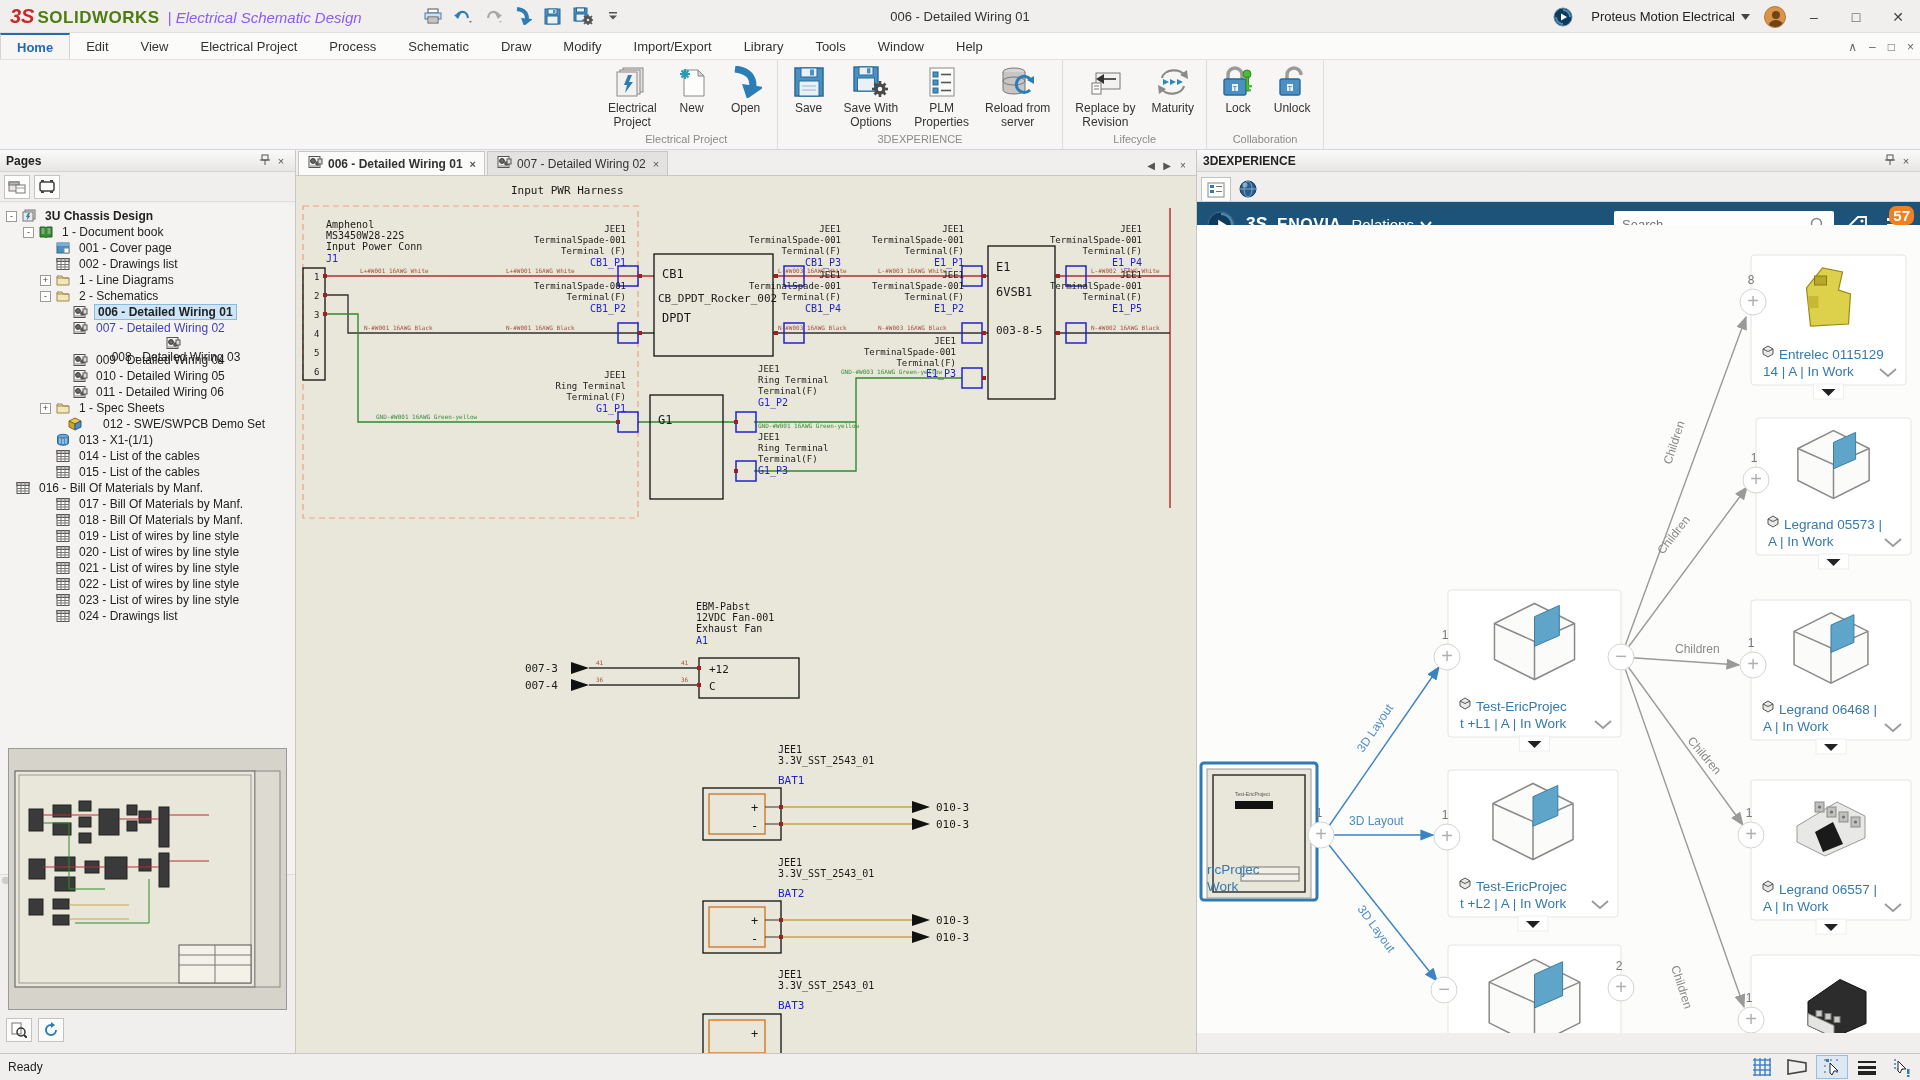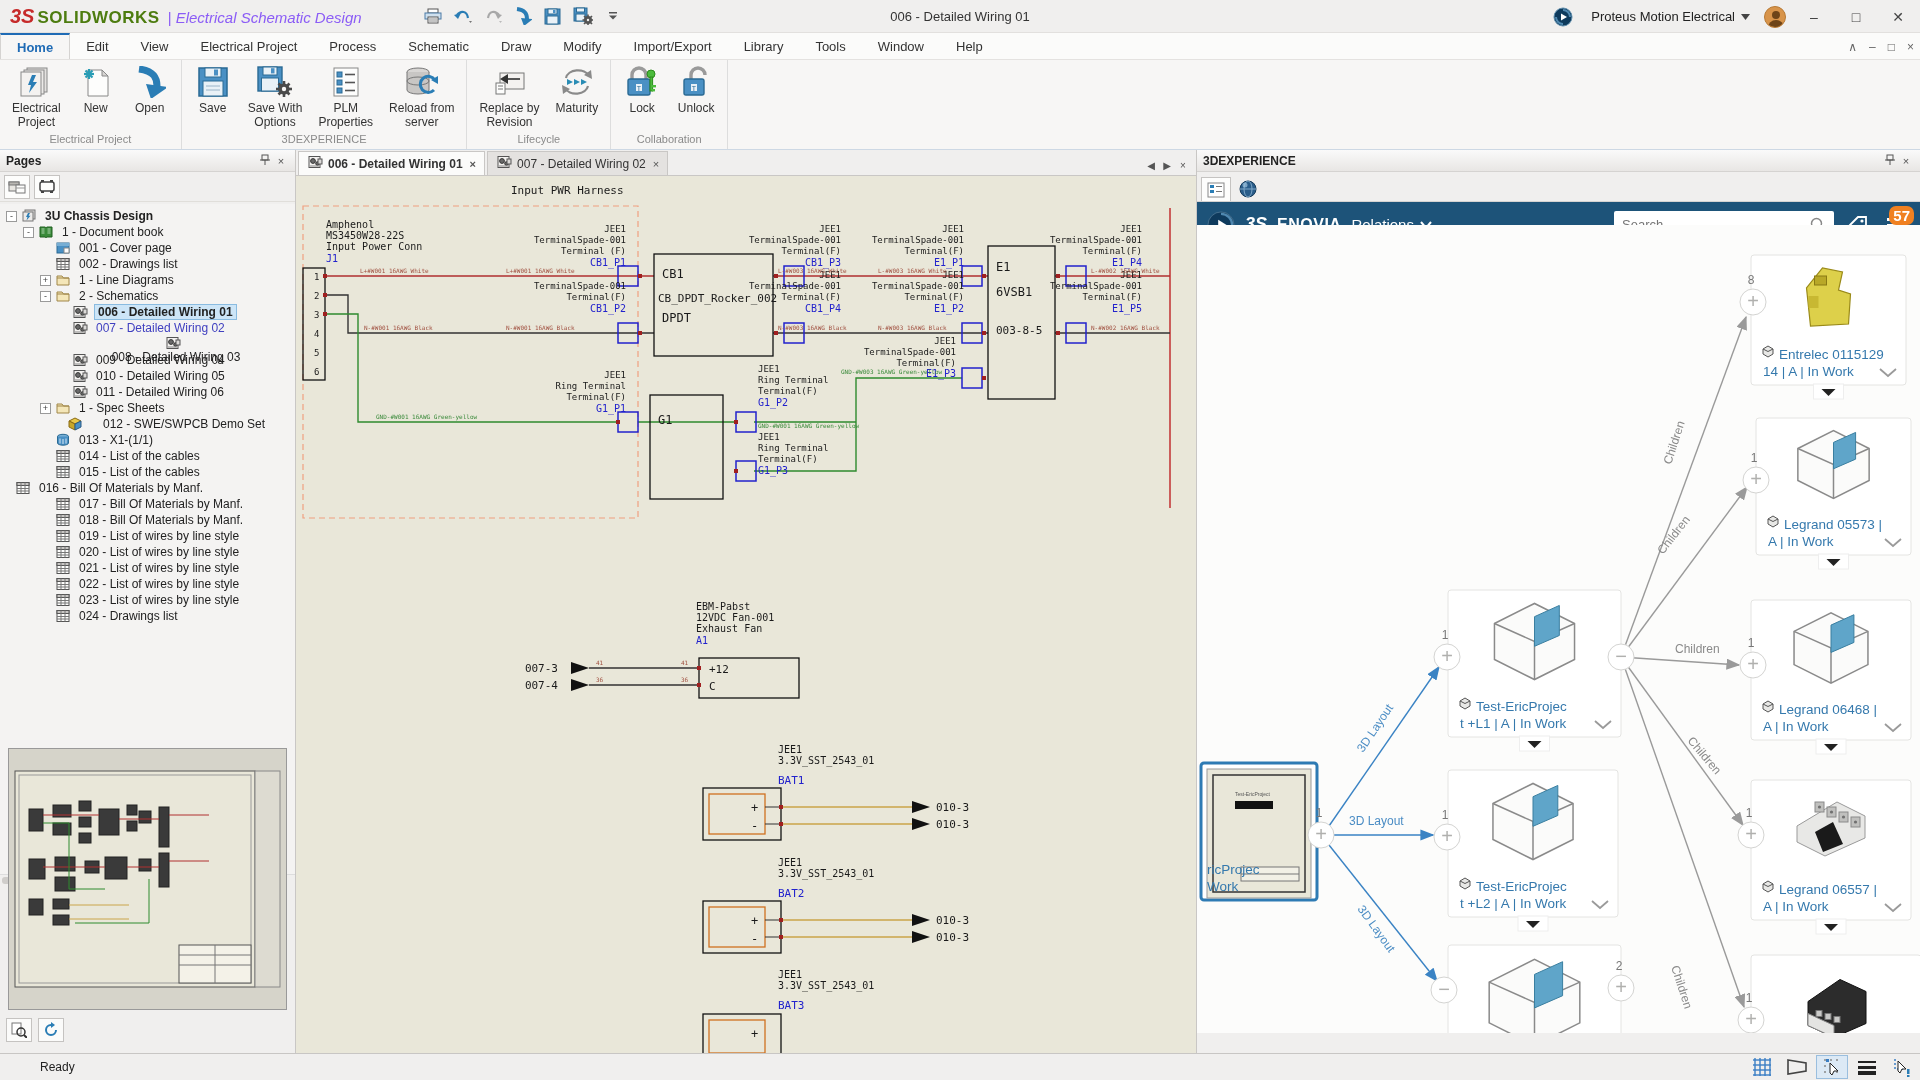--- a/index.html
+++ b/index.html
@@ -23,21 +23,21 @@
   .avatar:after { content:""; position:absolute; left:3px; top:13px; width:16px; height:10px; border-radius:8px 8px 0 0; background:#6e4418; }
   .winbtn { width:28px; text-align:center; color:#444; font-size:14px; }
 
   
   .menubar { position:absolute; left:0; top:33px; width:1920px; height:27px; background:#fbfbfa; border-bottom:1px solid #e4e2e0; display:flex; align-items:stretch; }
   .menu-item { padding:0 16px; display:flex; align-items:center; font-size:13px; color:#333; }
   .menu-item.active { color:#1f6bb5; background:#f7f6f5; border:1px solid #d5d3d1; border-top:2px solid #1f6bb5; border-bottom:none; font-weight:bold;}
   .menu-right { position:absolute; right:6px; top:0; height:27px; display:flex; align-items:center; gap:12px; color:#666; font-size:12px; }
 
   
-  .ribbon { position:absolute; left:0; top:60px; width:1920px; height:90px; background:#f7f6f5; border-bottom:1px solid #cdd8e4; display:flex; }
+  .ribbon { position:absolute; left:0; top:60px; width:1920px; height:90px; background:#f7f6f5; border-bottom:1px solid #cdd8e4; display:flex;justify-content:center; }
   .rgroup { display:flex; flex-direction:column; border-right:1px solid #ddd; padding:2px 4px 0 4px; }
   .rbuttons { display:flex; flex:1; }
   .rbtn { min-width:54px; padding:2px 8px 0 8px; display:flex; flex-direction:column; align-items:center; }
   .rbtn .ricon { width:36px; height:36px; display:flex; align-items:center; justify-content:center; }
   .rbtn .rlabel { font-size:12px; color:#333; text-align:center; white-space:pre-line; line-height:1.15; margin-top:2px;}
   .rglabel { text-align:center; color:#8a8a8a; font-size:11px; height:18px; line-height:16px; }
 
   
   .pages { position:absolute; left:0; top:150px; width:296px; height:903px; background:#f0efee; border-right:1px solid #c9c7c5; }
   .panel-hdr { height:22px; background:linear-gradient(#fafafa,#e8e6e4); border-bottom:1px solid #d5d3d1; display:flex; align-items:center; padding:0 6px; }
@@ -82,21 +82,21 @@
   .env-name { color:#fff; font-size:16px; font-weight:bold; letter-spacing:.5px;}
   .env-view { color:#fff; font-size:15px; display:flex; align-items:center; gap:6px;}
   .searchbox { margin-left:auto; width:220px; height:28px; background:#fff; border-radius:2px; display:flex; align-items:center; padding:0 8px; }
   .searchbox input { border:none; outline:none; flex:1; font-size:13px; color:#333; font-family:"Liberation Sans",sans-serif;}
   .env-ico { position:relative; width:28px; height:28px; display:flex; align-items:center; justify-content:center; }
   .badge { position:absolute; right:-4px; top:-5px; background:#f08020; color:#fff; font-size:15px; font-weight:bold; border-radius:7px; padding:1px 4px; }
   .graphwrap { position:absolute; left:0; top:75px; width:724px; height:808px; background:#fcfcfb; overflow:hidden;}
 
   
   .statusbar { position:absolute; left:0; top:1053px; width:1920px; height:27px; background:#f0efee; border-top:1px solid #c8c6c4; display:flex; align-items:center; font-size:12px; color:#222;}
-  .sb-ready { padding-left:8px; flex:none;margin-left:32px; }
+  .sb-ready { padding-left:8px; flex:none; }
   .sb-coords { position:absolute; left:1128px; top:0; height:27px; width:608px; border-left:1px solid #bcbab8; border-right:1px solid #bcbab8; display:flex; align-items:center; padding-left:12px; }
   .sb-icons { position:absolute; right:2px; top:1px; height:25px; display:flex; gap:3px; }
   .sbi { width:32px; height:24px; display:flex; align-items:center; justify-content:center; border:1px solid transparent;}
   .sbi.sel { background:#dce9f5; border-color:#9abede; }
 </style>
 </head>
 <body>
 
 <div id="app">
 

